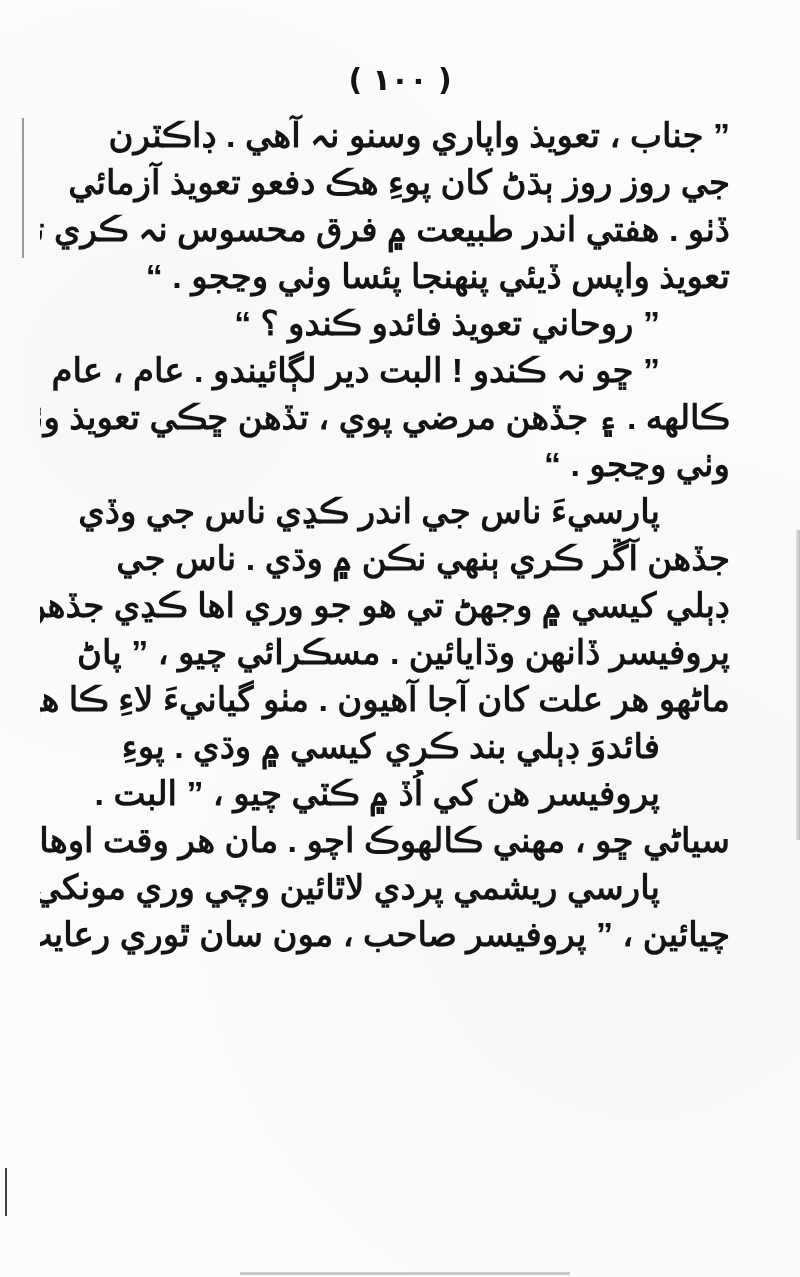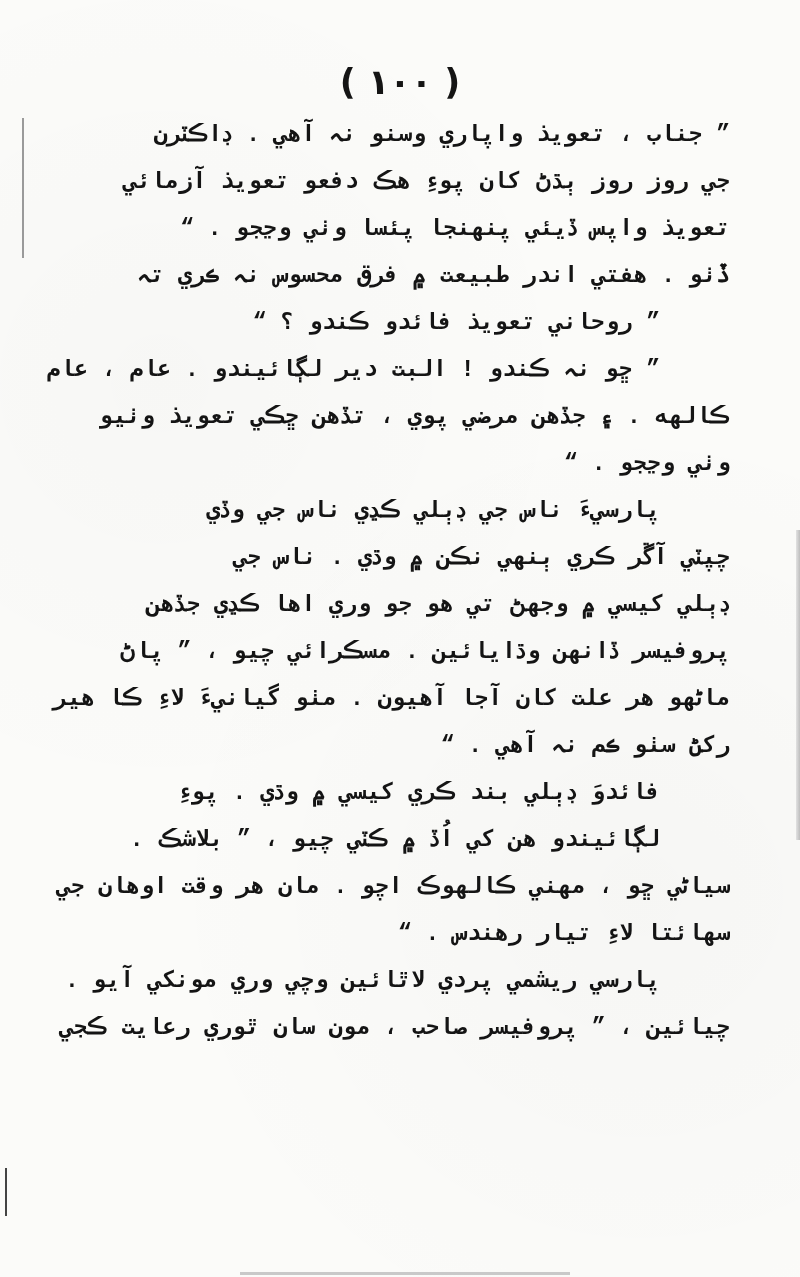--- a/index.html
+++ b/index.html
@@ -23,34 +23,34 @@
         radial-gradient(circle at 20% 30%, rgba(0,0,0,0.015) 0, transparent 40%),
         radial-gradient(circle at 80% 70%, rgba(0,0,0,0.02) 0, transparent 45%),
         #fbfbf9;
     }
     .page-number {
       position: absolute;
       top: 62px;
       left: 0;
       width: 800px;
       text-align: center;
-      font-size: 35px;
+      font-size: 30px;
       font-weight: bold;
       letter-spacing: 6px;
       direction: ltr;
     }
     .text-block {
       position: absolute;
       top: 112px;
       left: 40px;
       width: 690px;
       direction: rtl;
       text-align: justify;
-      font-family: Liberation Mono, monospace;
-      font-size: 23px;
+      font-family: Liberation Sans, sans-serif;
+      font-size: 34px;
       font-weight: bold;
       line-height: 47px;
     }
     .line {
       display: block;
       white-space: nowrap;
       height: 47px;
       overflow: hidden;
       text-align: right;
     }
@@ -91,36 +91,34 @@
 </head>
 <body>
 
 <div class="page">
   <div class="left-rule-top"></div>
   <div class="page-number">( ١٠٠ )</div>
 
   <div class="text-block">
     <span class="line">” جناب ، تعويذ واپاري وسنو نہ آهي . ڊاڪٽرن</span>
     <span class="line">جي روز روز ٻڌڻ کان پوءِ هڪ دفعو تعويذ آزمائي</span>
+    <span class="line">ڏٺو . هفتي اندر طبيعت ۾ فرق محسوس نہ ڪري تہ</span>
     <span class="line">تعويذ واپس ڏيئي پنهنجا پئسا وٺي وڃجو . “</span>
-    <span class="line">ڏٺو . هفتي اندر طبيعت ۾ فرق محسوس نہ ڪري تہ</span>
     <span class="line indent">” روحاني تعويذ فائدو ڪندو ؟ “</span>
     <span class="line indent">” ڇو نہ ڪندو ! البت دير لڳائيندو . عام ، عام</span>
     <span class="line">ڪالهه . ۽ جڏهن مرضي پوي ، تڏهن ڇڪي تعويذ وٺيو</span>
     <span class="line">وٺي وڃجو . “</span>
-    <span class="line indent">پارسيءَ ناس جي ڊٻلي ڪڍي ناس جي وڏي</span>
-    <span class="line">چپٽي آڱر ڪري ٻنهي نڪن ۾ وڌي . ناس جي</span>
+    <span class="line indent">پارسيءَ ناس جي اندر ڪڍي ناس جي وڏي</span>
+    <span class="line">جڏهن آڱر ڪري ٻنهي نڪن ۾ وڌي . ناس جي</span>
     <span class="line">ڊٻلي کيسي ۾ وجهڻ تي هو جو وري اها ڪڍي جڏهن</span>
     <span class="line">پروفيسر ڏانهن وڌايائين . مسڪرائي چيو ، ” پاڻ</span>
     <span class="line">ماڻهو هر علت کان آجا آهيون . مٺو گيانيءَ لاءِ ڪا هير</span>
-    <span class="line">رکڻ سٺو ڪم نہ آهي . “</span>
     <span class="line indent">فائدوَ ڊٻلي بند ڪري کيسي ۾ وڌي . پوءِ</span>
-    <span class="line indent">لڳائيندو هن کي اُڏ ۾ ڪٽي چيو ، ” بلاشڪ .</span>
+    <span class="line indent">پروفيسر هن کي اُڏ ۾ ڪٽي چيو ، ” البت .</span>
     <span class="line">سياڻي ڇو ، مهني ڪالهوڪ اچو . مان هر وقت اوهان جي</span>
-    <span class="line">سهائتا لاءِ تيار رهندس . “</span>
     <span class="line indent">پارسي ريشمي پردي لاٿائين وچي وري مونکي آيو .</span>
     <span class="line">چيائين ، ” پروفيسر صاحب ، مون سان ٿوري رعايت ڪجي</span>
   </div>
 
   <div class="right-edge"></div>
   <div class="left-rule"></div>
   <div class="bottom-edge"></div>
 </div>
 
 </body></html>

